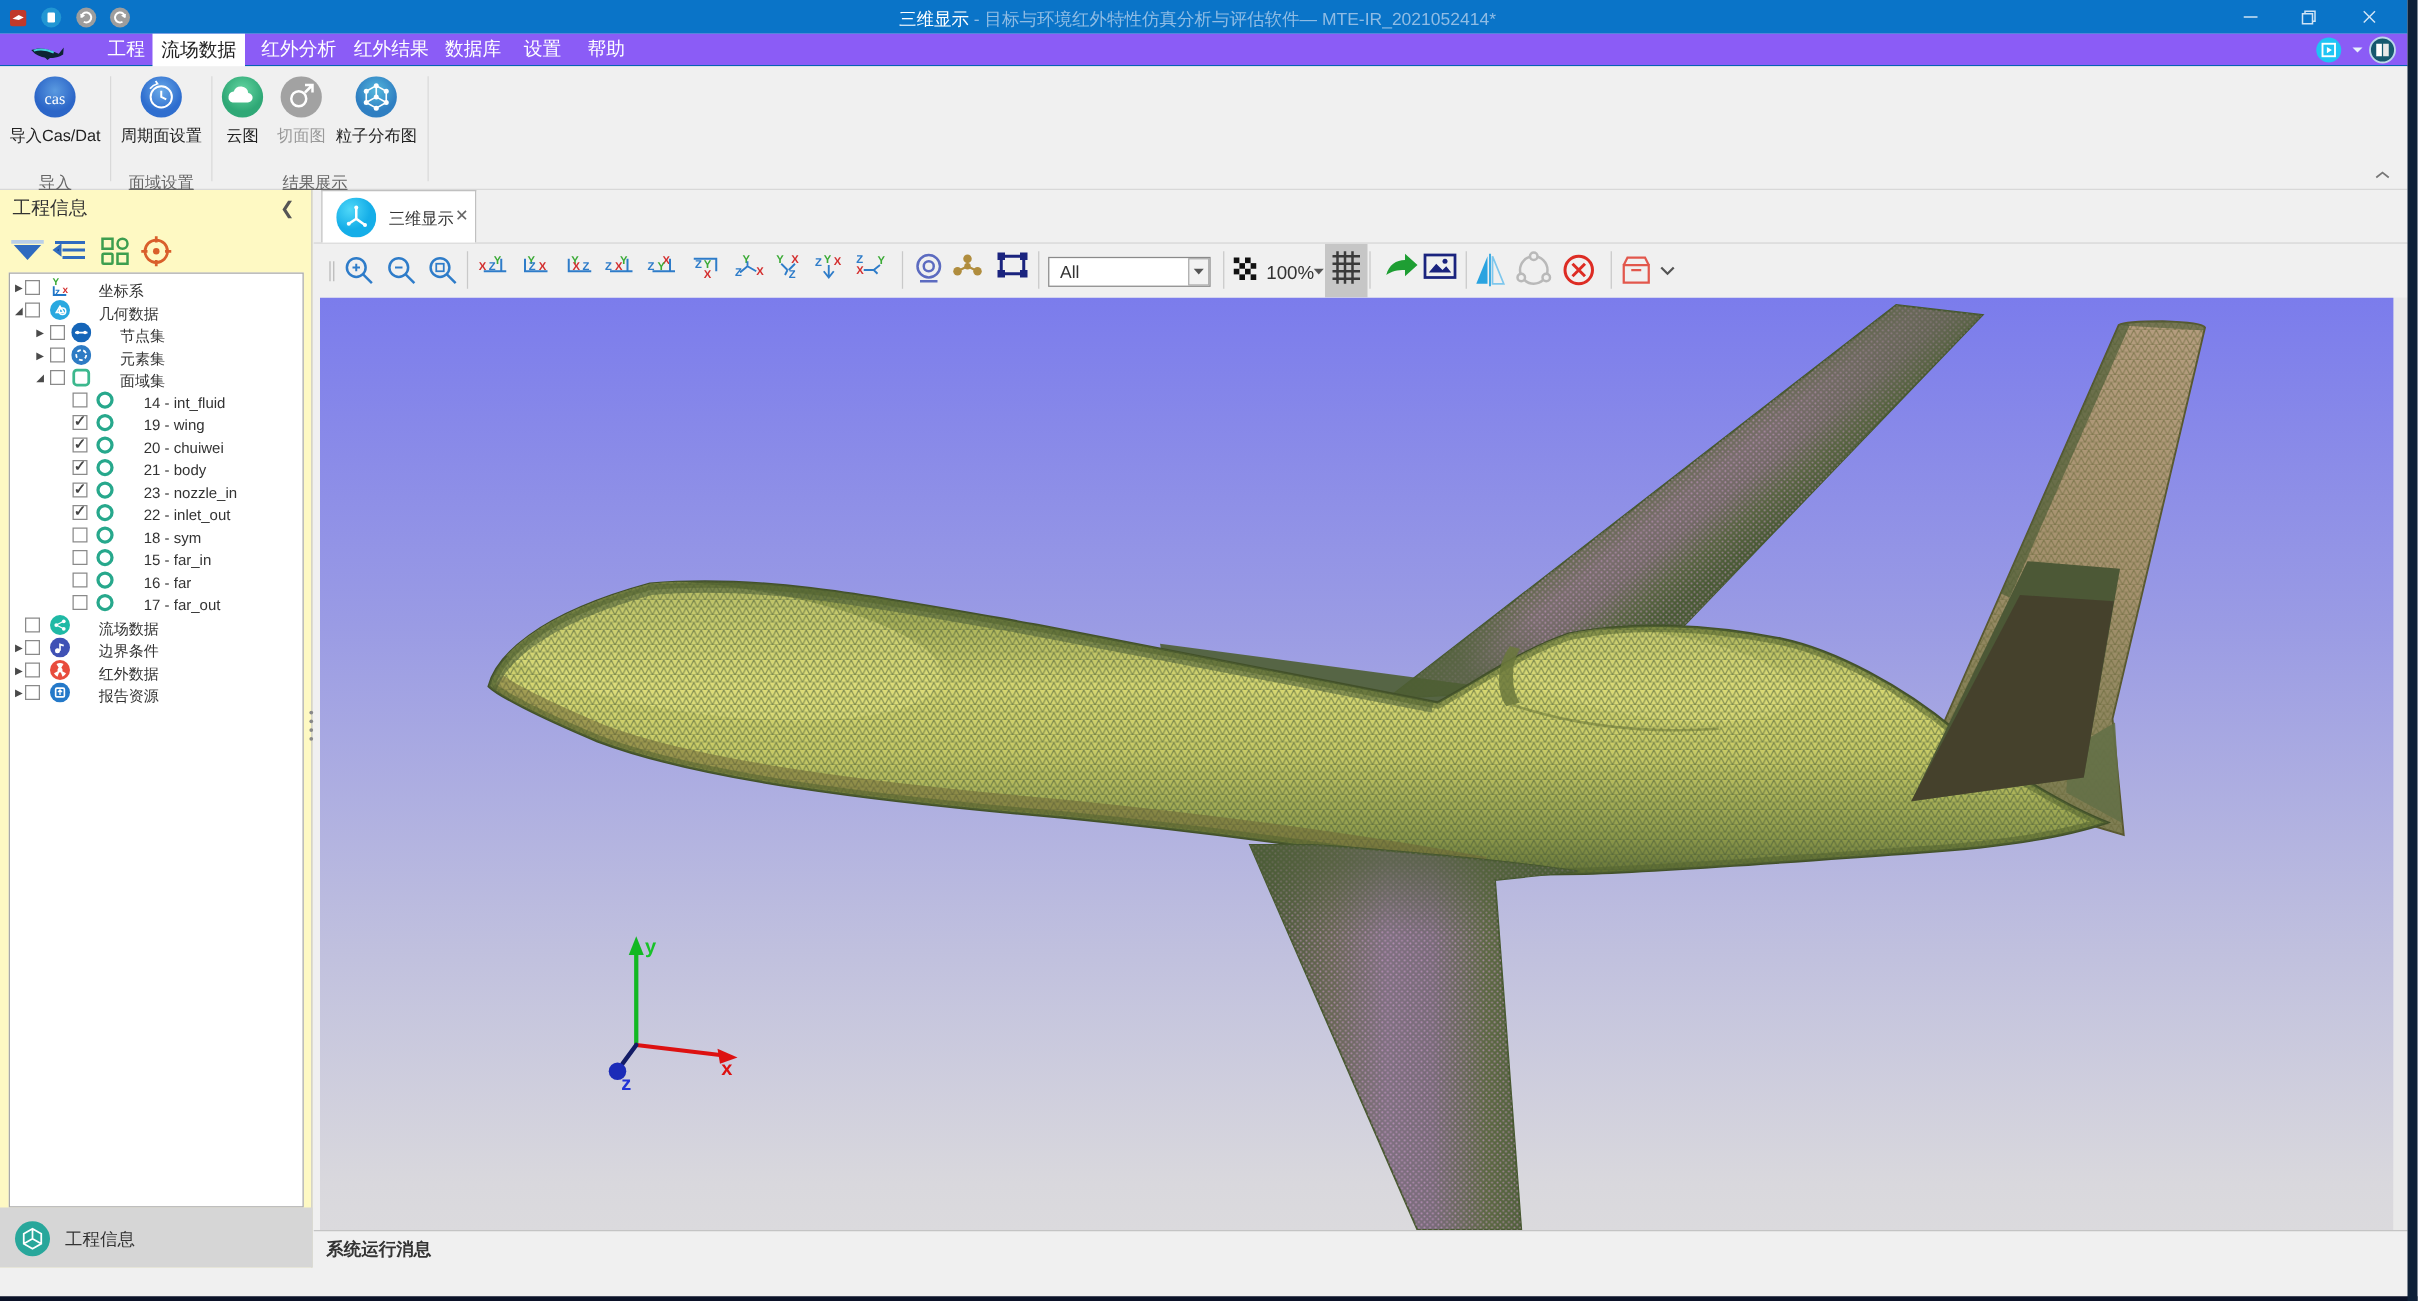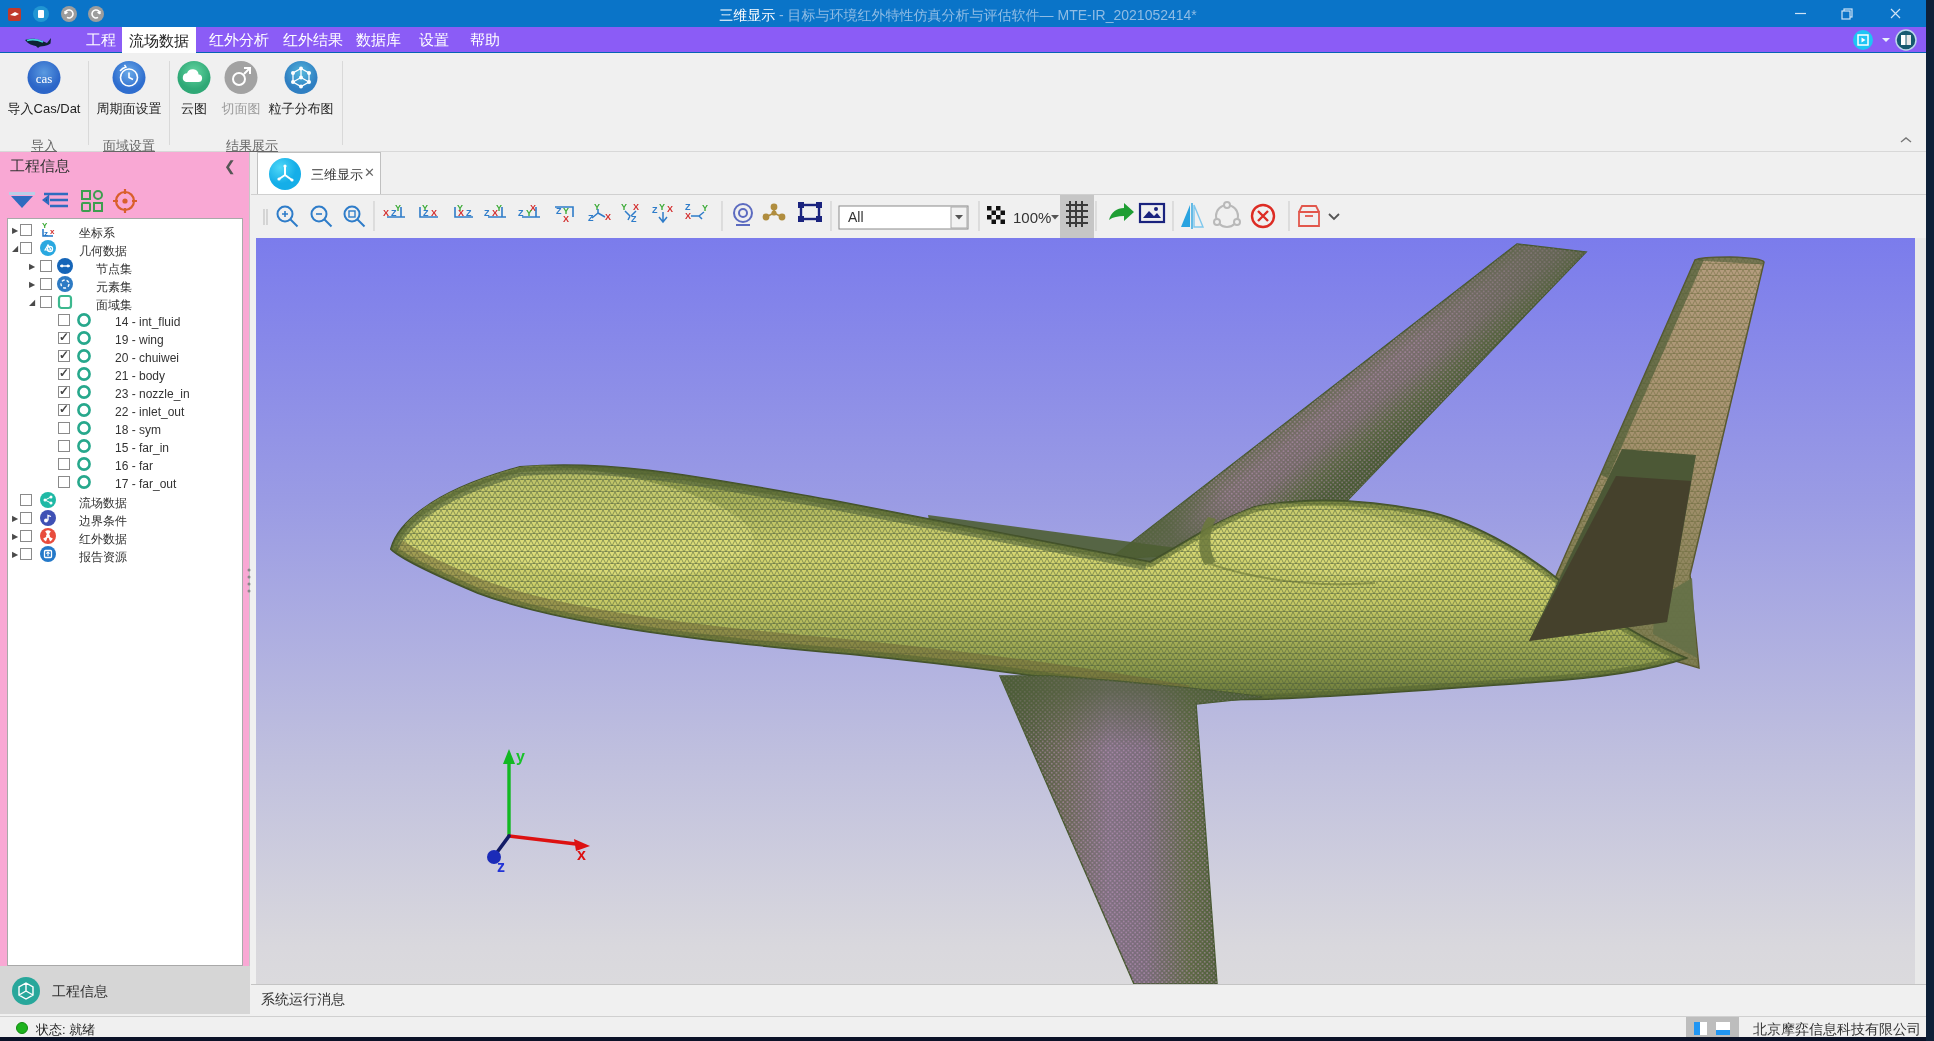--- a/index.html
+++ b/index.html
@@ -12,37 +12,37 @@
 #title-text { left:0; top:7px; width:1916px; text-align:center; font-size:14px; color:#fff; }
 #title-text .dim { color:#8fbce4; }
 .menu-tab { position:absolute; top:0; height:26px; line-height:26px; color:#fff; font-size:15px; }
 #tab-active { position:absolute; left:122px; top:27px; width:74px; height:27px; background:#fff; color:#222; text-align:center; line-height:27px; font-size:15px; }
 
 #ribbon { left:0; top:53px; width:1926px; height:99px; background:#f0f0f0; border-bottom:1px solid #d8d8d8; }
 .rsep { position:absolute; top:8px; width:1px; height:84px; background:#d9d9d9; }
 .rlabel { position:absolute; top:47px; font-size:13px; color:#222; text-align:center; }
 .rgroup { position:absolute; top:84px; font-size:13px; color:#666; text-align:center;text-decoration:underline; }
 
-#lpanel { left:0; top:152px; width:250px; height:862px; background:#f9a8d4; border-right:1px solid #c8c8c8; }
+#lpanel { left:0; top:152px; width:250px; height:862px; background:#fef9c3; border-right:1px solid #c8c8c8; }
 #lp-title { position:absolute; left:10px; top:5px; font-size:15px; color:#333; }
 #lp-collapse { position:absolute; left:224px; top:6px; font-size:14px; color:#555; }
 #tree-box { position:absolute; left:7px; top:66px; width:236px; height:748px; background:#fff; border:1px solid #a9a9a9; overflow:hidden; }
 .trow { position:absolute; left:0; width:230px; height:18px; font-size:12px; color:#333; }
 .trow .txt { position:absolute; top:4px; }
 .cb { position:absolute; top:3px; width:12px; height:12px; background:#fff; border:1px solid #8a8a8a; }
 .cb.ck::after { content:"\2713"; position:absolute; left:0px; top:-3px; font-size:12px; color:#444; font-weight:bold; }
 .exp { position:absolute; top:5px; font-size:8px; color:#4a4a4a; }
 #lp-bottom { position:absolute; left:0; top:814px; width:250px; height:48px; background:#d6d6d6; }
 
 #tabbar { left:251px; top:152px; width:1675px; height:43px; background:#f0f0f0; border-bottom:1px solid #d0d0d0; }
 #vtab { position:absolute; left:6px; top:0px; width:124px; height:42px; background:#fff; border:1px solid #c0c0c0; border-bottom:none; }
 #toolbar { left:251px; top:195px; width:1675px; height:43px; background:#f0f0f0; }
 #viewport { left:256px; top:238px; width:1659px; height:746px; }
 #vscroll { left:1915px; top:238px; width:11px; height:746px; background:#e9e9e9; }
-#msgbar { left:251px; top:984px; width:1675px; height:32px; background:#f0f0f0; border-top:1px solid #c4c4c4; }
+#msgbar { left:251px; top:984px; width:1675px; height:32px; background:#f0f0f0; border-top:1px solid #c4c4c4;font-weight:bold; }
 #msgbar span { position:absolute; left:10px; top:6px; font-size:14px; color:#333; }
 
 #statusbar { left:0; top:1016px; width:1934px; height:21px; background:#f0f0f0; border-top:1px solid #d0d0d0; }
 #bottomstrip { left:0; top:1037px; width:1934px; height:4px; background:#0b1228; }
 #rightstrip { left:1926px; top:0; width:8px; height:1041px; background:#0e2038; }
 </style>
 </head>
 <body>
 <div id="app">
   <div class="abs" id="titlebar">
@@ -628,34 +628,20 @@
         <line x1="509" y1="836" x2="498" y2="851" stroke="#131c66" stroke-width="3.6"></line>
         <circle cx="494" cy="857" r="7" fill="#1b2bb8"></circle>
         <text x="497" y="872" fill="#2233d6" font-size="16" font-weight="bold" font-family="Liberation Sans,sans-serif">z</text>
       </g>
     </svg>
   </div>
   <div class="abs" id="vscroll"></div>
   <div class="abs" id="msgbar">
       <span>系统运行消息</span>
     </div>
-  <div class="abs" id="statusbar">
-    <svg width="30" height="23" style="position:absolute;left:14px;top:0">
-        <circle cx="8" cy="11" r="5.5" fill="#1db21d" stroke="#108a10"></circle>
-      </svg>
-    <span style="position:absolute;left:36px;top:4px;font-size:13px;color:#222">状态: 就绪</span>
-    <div style="position:absolute;left:1686px;top:0;width:53px;height:22px;background:#bdbdbd"></div>
-    <svg width="60" height="23" style="position:absolute;left:1686px;top:0">
-      <rect x="8" y="5" width="13" height="13" fill="#fff"></rect>
-        <rect x="8" y="5" width="6" height="13" fill="#2196f3"></rect>
-      <rect x="30" y="5" width="14" height="13" fill="#fff"></rect>
-        <rect x="30" y="13" width="14" height="5" fill="#2196f3"></rect>
-    </svg>
-    <span style="position:absolute;left:1753px;top:4px;font-size:14px;color:#333">北京摩弈信息科技有限公司</span>
-  </div>
   <svg class="abs" width="8" height="60" style="left:245px;top:560px">
       <circle cx="4" cy="10" r="1.5" fill="#888"></circle>
       <circle cx="4" cy="17" r="1.5" fill="#888"></circle>
       <circle cx="4" cy="24" r="1.5" fill="#888"></circle>
       <circle cx="4" cy="31" r="1.5" fill="#888"></circle>
     </svg>
   <div class="abs" id="bottomstrip"></div>
   <div class="abs" id="rightstrip"></div>
 </div>
 

